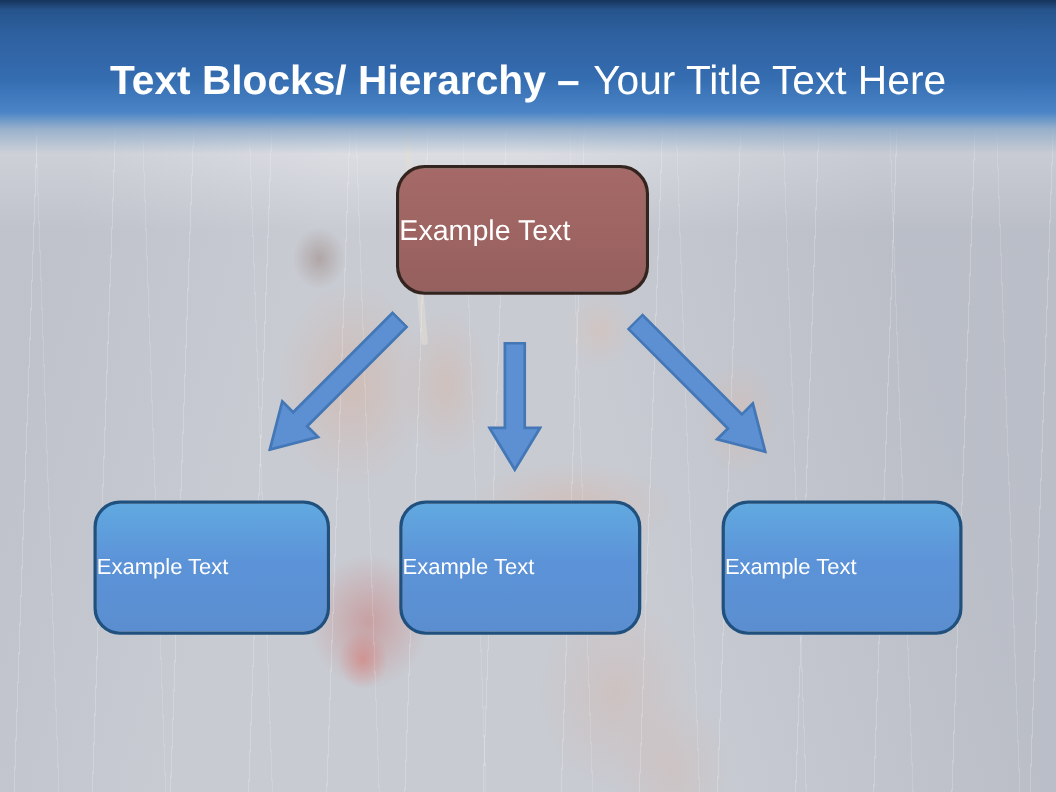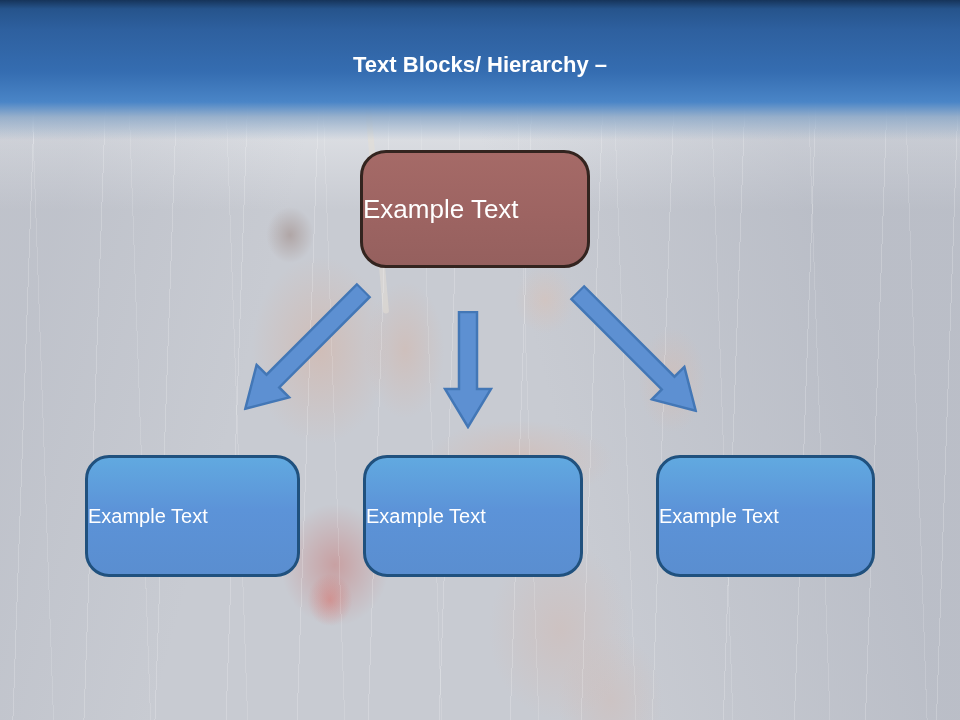--- a/index.html
+++ b/index.html
@@ -53,21 +53,21 @@
       var(--header-blue, #2e609f) 30px,
       #356db1 72px,
       var(--header-blue-light, #4a85c7) 102px,
       rgba(141,169,200,0.85) 117px,
       rgba(199,202,209,0) 140px);
   }
   .title {
     position: absolute; left: 0; top: 52px; width: 100%; margin: 0;
     display: flex; justify-content: center; align-items: baseline; gap: 0.33em;
     color: var(--title-text, #ffffff);
-    font-size: 22px; line-height: 1.15; white-space: nowrap;
+    font-size: 37px; line-height: 1.15; white-space: nowrap;
   }
   .title .t-bold  { font-weight: 700; }
   .title .t-light { font-weight: 400; }
 
   
   .box {
     position: absolute; display: flex; align-items: center; 
     color: var(--box-text, #ffffff); text-align: center; box-sizing: border-box;
   }
   .root-box {
@@ -105,20 +105,21 @@
 <div class="slide">
 
   <div class="bg">
     <div class="rope"></div>
     <div class="rain"></div>
   </div>
 
   <div class="header">
     <h1 class="title">
       <span class="t-bold">Text Blocks/ Hierarchy –</span>
+      <span class="t-light">Your Title Text Here</span>
     </h1>
   </div>
 
   <div class="box root-box">
     <span>Example Text</span>
   </div>
 
   <svg class="arrow a-left" viewBox="0 0 50 170" aria-hidden="true">
     <polygon points="16,1 34,1 34,129 48,129 25,168 2,129 16,129"></polygon>
   </svg>

